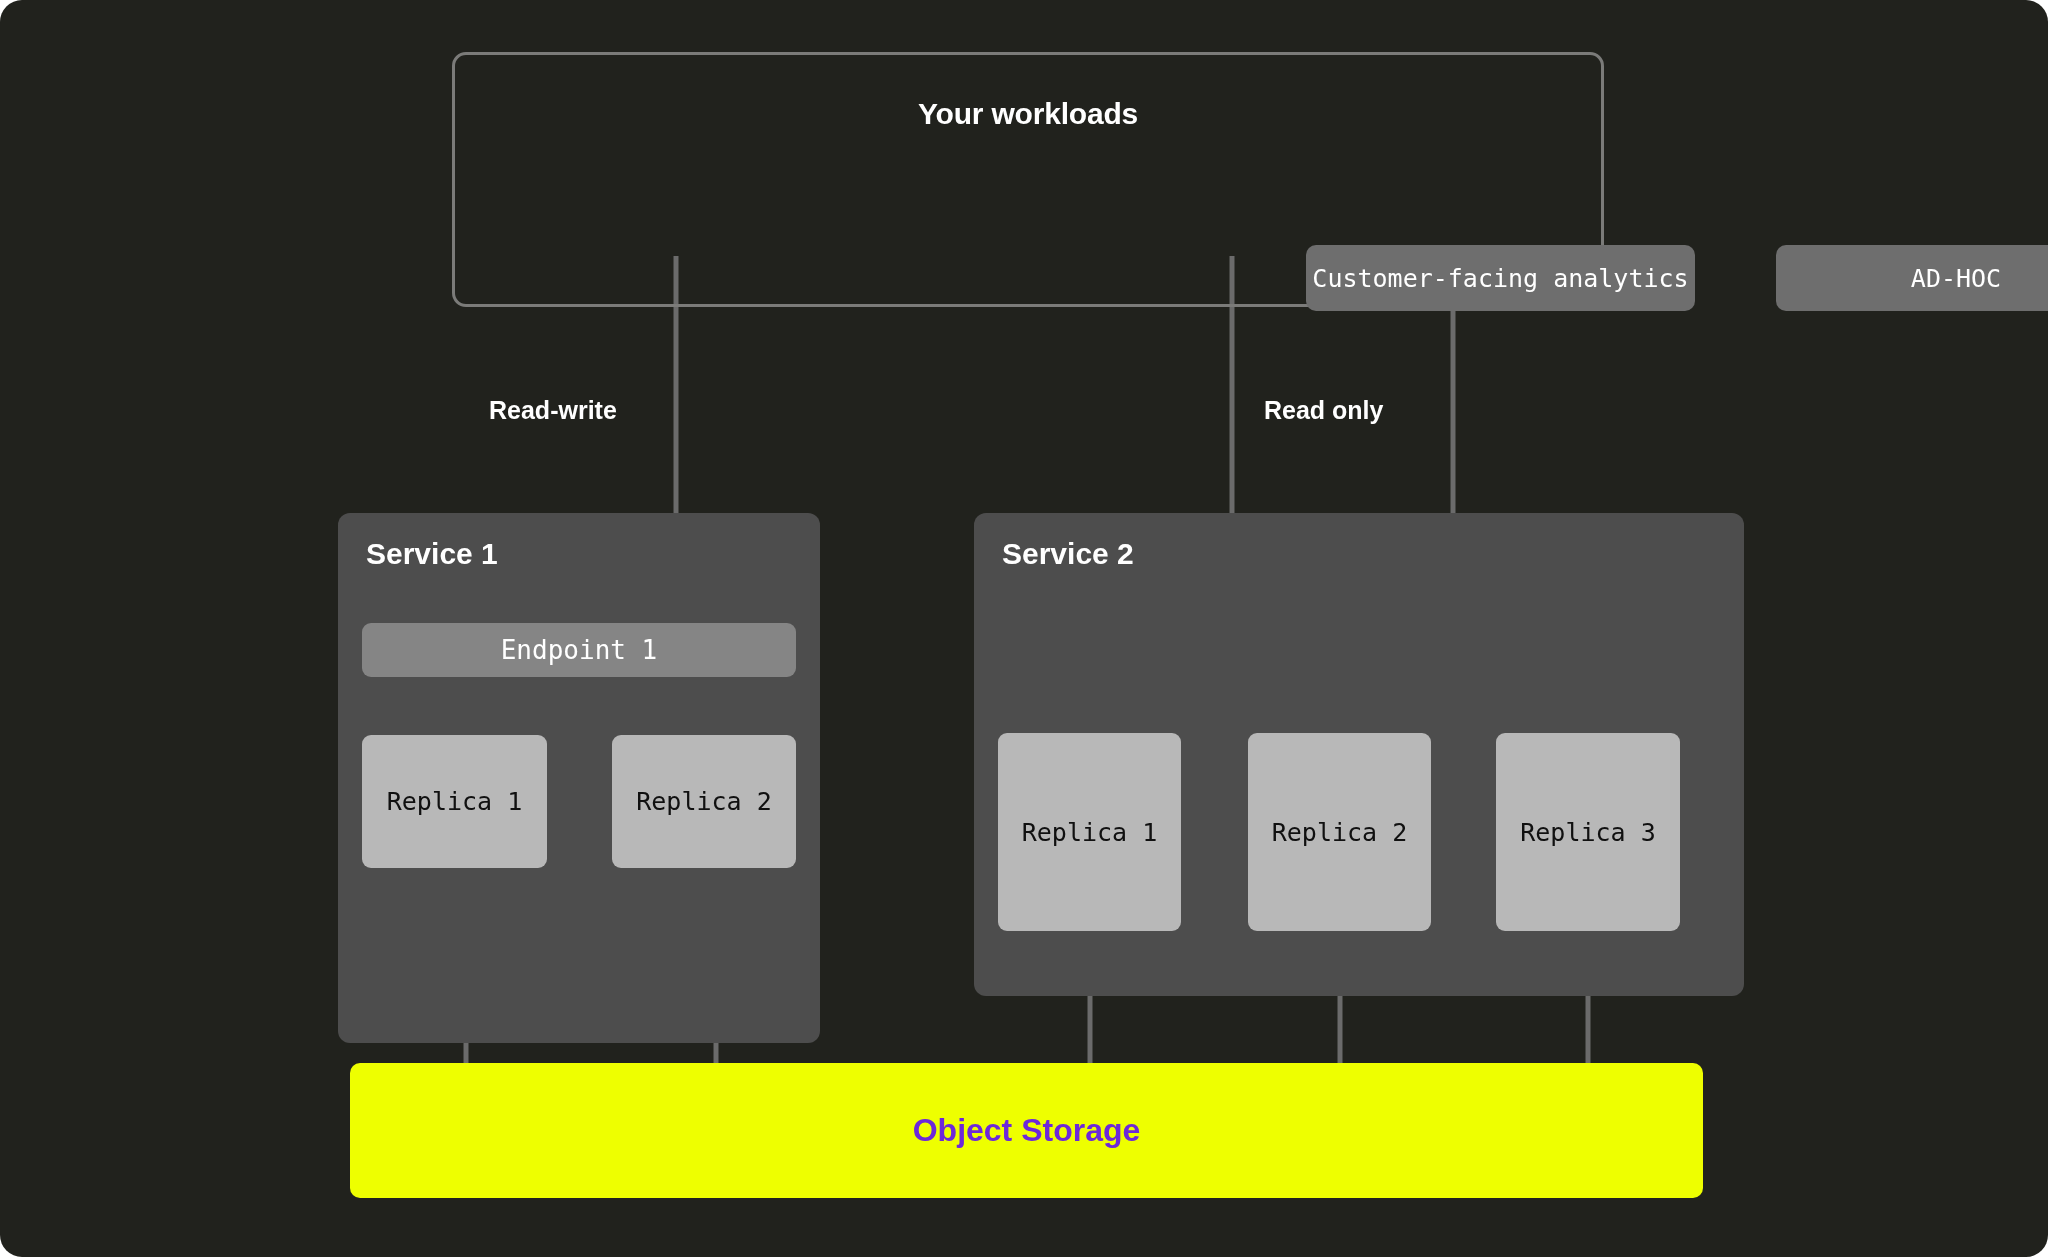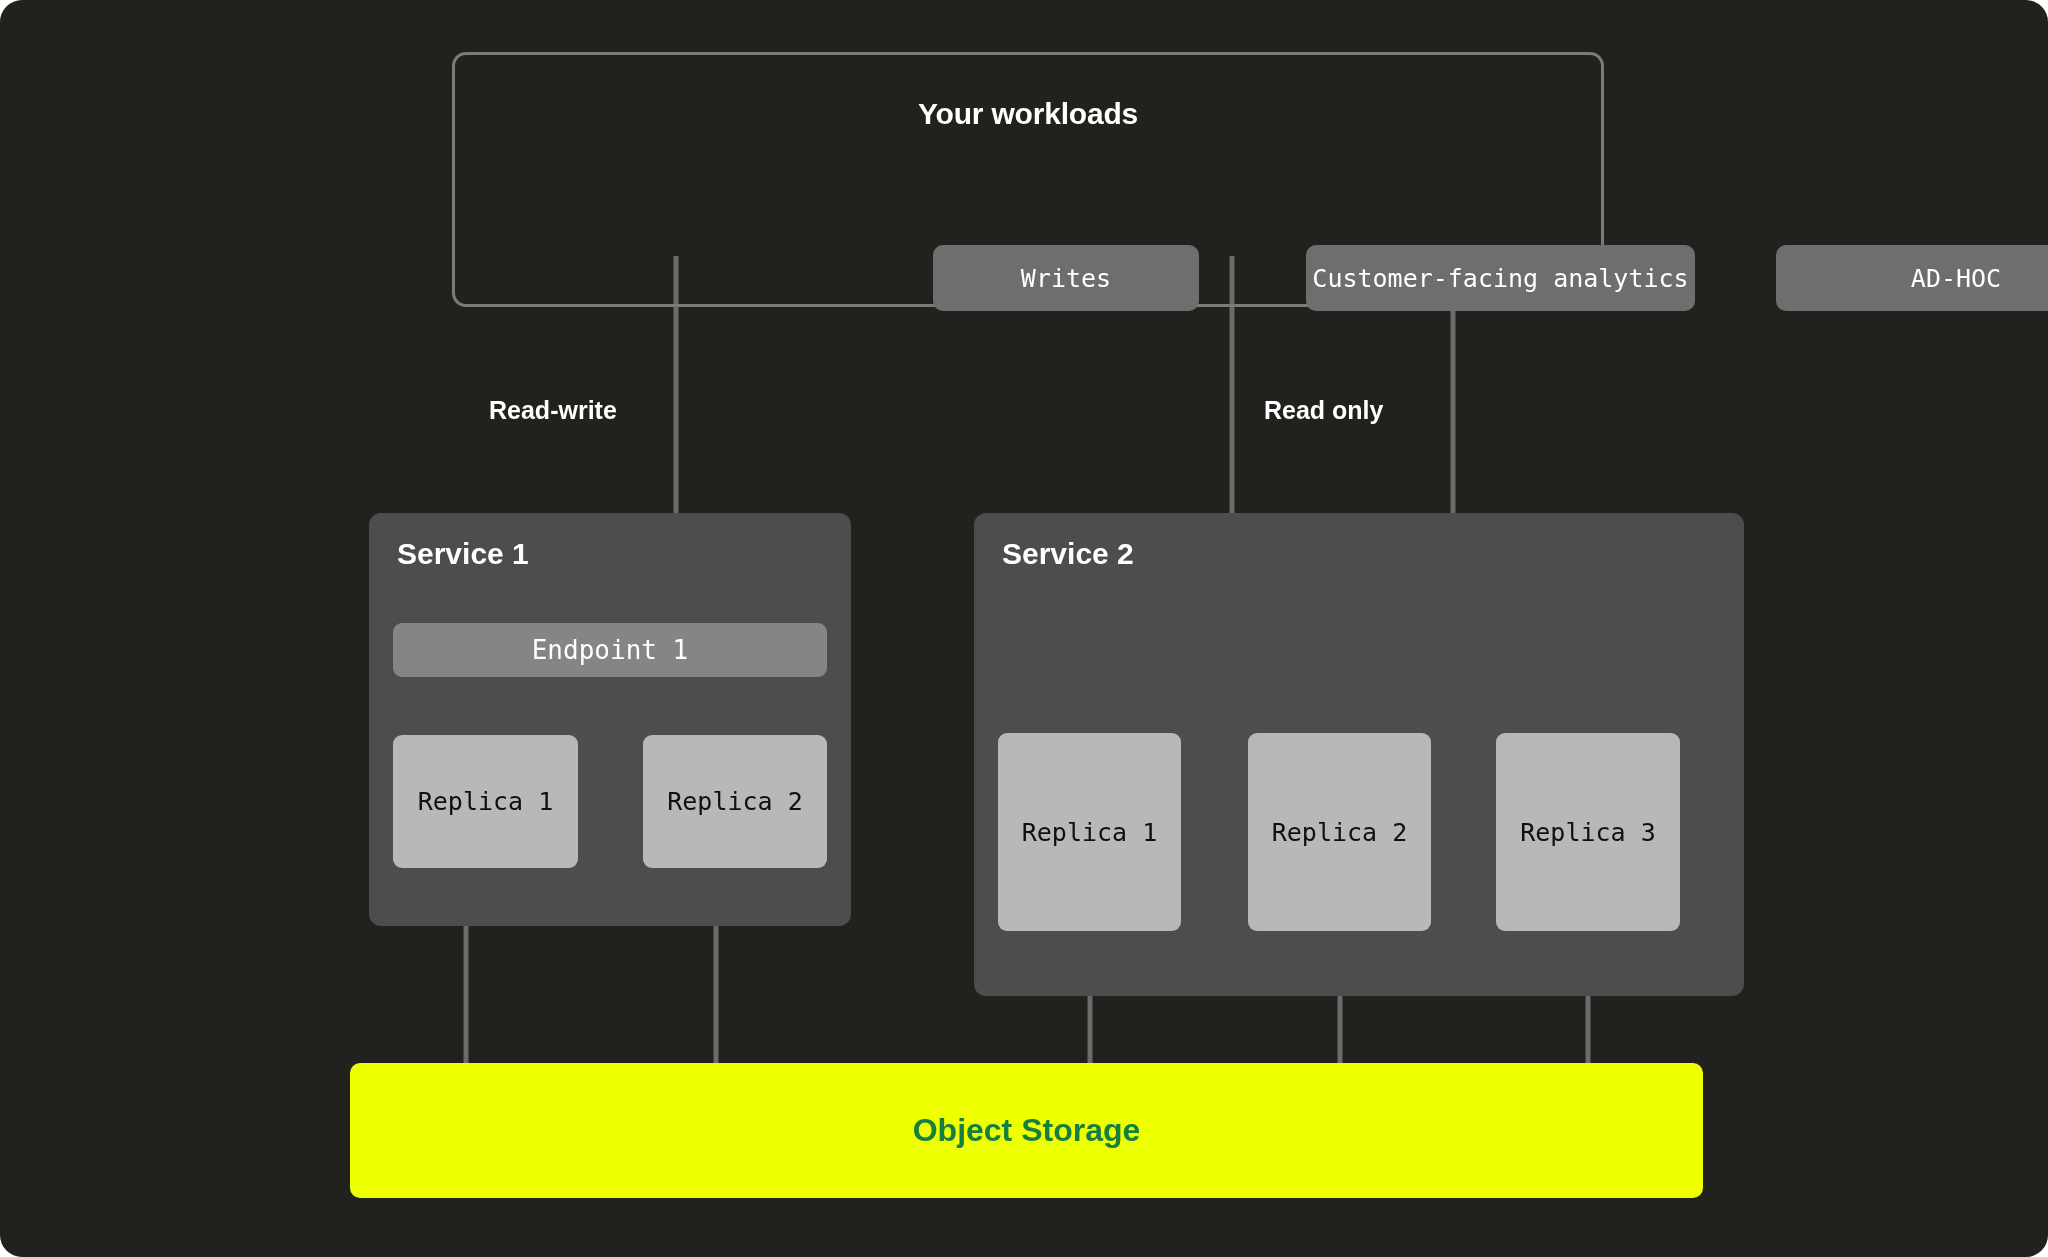--- a/index.html
+++ b/index.html
@@ -63,21 +63,21 @@
   }
   #label-read-write { left: 489px; top: 396px; }
   #label-read-only  { left: 1264px; top: 396px; }
 
   
   .service-box {
     position: absolute;
     background: #4d4d4d;
     border-radius: 12px;
   }
-  #service-1 { left: 369px; top: 513px; width: 482px; height: 413px; }
+  #service-1 { left: 338px; top: 513px; width: 482px; height: 530px; }
   #service-2 { left: 974px; top: 513px; width: 729px; height: 483px; padding-left: 41px; }
 
   .service-title {
     position: absolute;
     left: 28px; top: 24px;
     color: #ffffff;
     font-size: 30px;
     font-weight: bold;
   }
 
@@ -115,21 +115,21 @@
   #s2-r3 { left: 522px; top: 220px; width: 184px; height: 198px; }
 
   
   #object-storage {
     left: 350px; top: 1063px; width: 1353px; height: 135px;
     background: #eeff00;
     border-radius: 10px;
     display: flex;
     align-items: center;
     justify-content: center;
-    color: #15803d;
+    color: #6d28d9;
     font-size: 32px;
     font-weight: bold;
   }
 </style>
 </head>
 <body>
 
 <div id="canvas">
 
   <svg id="wires" viewBox="0 0 2048 1257" xmlns="http://www.w3.org/2000/svg">
@@ -149,21 +149,20 @@
 
       <line x1="1090" y1="665" x2="1090" y2="1063"></line>
       <line x1="1340" y1="665" x2="1340" y2="1063"></line>
       <line x1="1588" y1="665" x2="1588" y2="1063"></line>
     </g>
   </svg>
 
   <div class="abs" id="workloads-box">
     <div id="workloads-title">Your workloads</div>
 
-    <div class="workload-chip" id="chip-writes">Writes</div>
 
     <div class="workload-chip" id="chip-analytics">Customer-facing analytics</div>
 
     <div class="workload-chip" id="chip-adhoc">AD-HOC</div>
   </div>
 
   <div class="flow-label" id="label-read-write">Read-write</div>
   <div class="flow-label" id="label-read-only">Read only</div>
 
   <div class="service-box" id="service-1">

